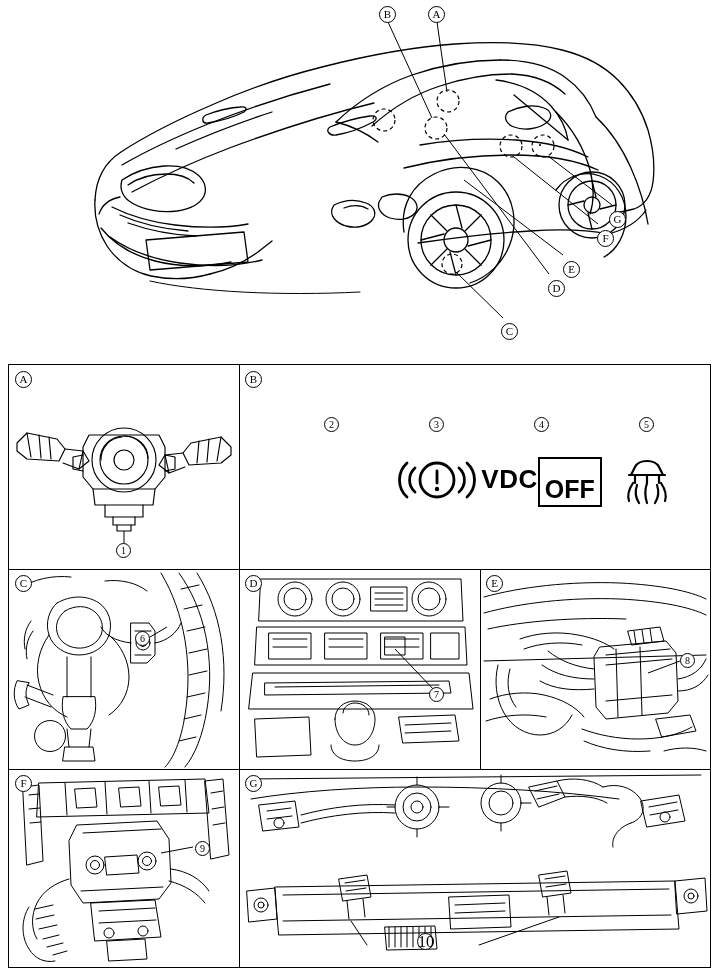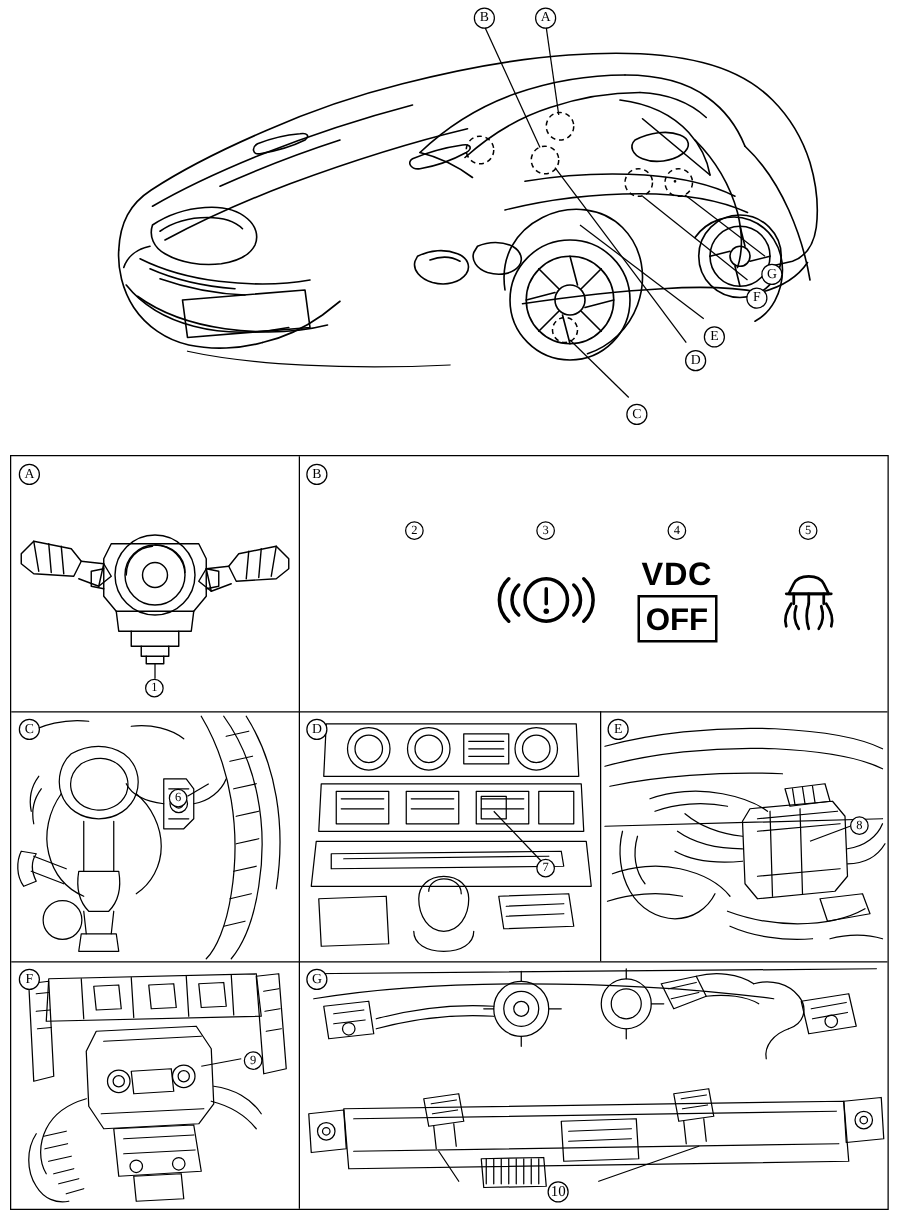--- a/index.html
+++ b/index.html
@@ -115,21 +115,21 @@
   .vdc-text {
     font-family: "Liberation Sans", sans-serif;
     font-size: 26px;
     font-weight: bold;
     letter-spacing: .5px;
     line-height: 1.05;
   }
   .vdc-off {
     border: 2.2px solid #000;
     display: inline-block;
-    padding: 4px 5px 1px 5px;
+    padding: 16px 5px 1px 5px;
     font-size: 25px;
     font-weight: bold;
     margin-top: 3px;
   }
 
   .numball {
     position: absolute;
     width: 15px;
     height: 15px;
     border: 1.1px solid #000;
@@ -327,21 +327,21 @@
                 <path d="M76,13 A23,23 0 0 1 76,47"></path>
                 <path d="M46,21 L46,33"></path>
               </g>
               <circle cx="46" cy="39" r="2.2" fill="#000"></circle>
             </svg>
           </div>
         </div>
 
         <div class="lamp">
           <div class="num">4</div>
-          <div class="glyph" style="flex-direction:column;align-items:center;">
+          <div class="glyph" style="flex-direction:row;align-items:center;">
             <div class="vdc-text">VDC</div>
             <div class="vdc-off">OFF</div>
           </div>
         </div>
 
         <div class="lamp">
           <div class="num">5</div>
           <div class="glyph">
             <svg width="92" height="62" viewBox="0 0 92 62">
               <g fill="none" stroke="#000" stroke-width="2.2" stroke-linecap="round" stroke-linejoin="round">
@@ -607,17 +607,17 @@
           <path d="M308,128 L310,146 M324,126 L326,144"></path>
 
           <path d="M112,152 L128,176 M320,148 L240,176"></path>
 
           <path d="M150,158 L150,178 M156,158 L156,178 M162,158 L162,178
                    M168,158 L168,178 M174,158 L174,178 M180,158 L180,178
                    M186,158 L186,178 M192,158 L192,178"></path>
           <path d="M146,158 L196,157 L198,180 L148,181Z"></path>
         </g>
       </svg>
-      <div class="numball" style="left:178px; top:176px; width:17px; height:17px; font-size:12px; line-height:15px;margin-left:21px;">10</div>
+      <div class="numball" style="left:178px; top:164px; width:17px; height:17px; font-size:16px; line-height:15px;">10</div>
     </div>
 
   </div>
 </div>
 
 </body></html>

